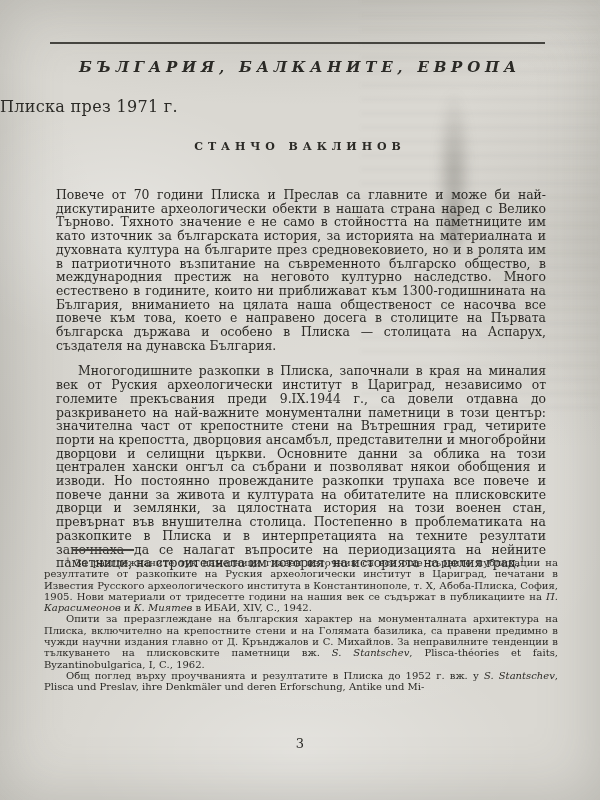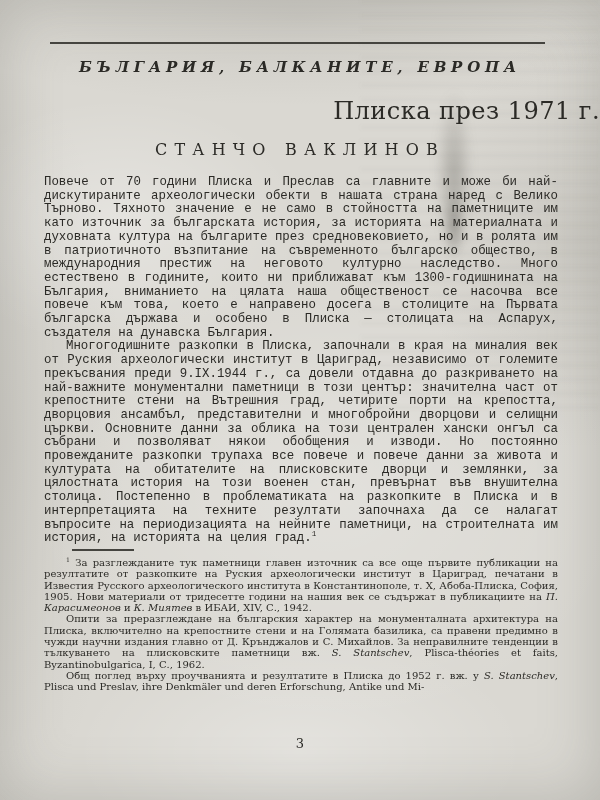--- a/index.html
+++ b/index.html
@@ -50,36 +50,36 @@
   }
   .series-header {
     position: absolute; left: 0; right: 0; top: 58px;
     text-align: center;
     font-size: 15px; font-weight: bold; font-style: italic;
     letter-spacing: 0.32em;
     white-space: nowrap;
   }
   .article-title {
     position: absolute; left: 0; right: 0; top: 97px;
-    text-align: right;
-    font-size: 24px; font-weight: normal;
+    text-align: left;
+    font-size: 16px; font-weight: normal;
     letter-spacing: 0.02em;
   }
   .author-name {
     position: absolute; left: 0; right: 0; top: 140px;
     text-align: center;
-    font-size: 16px; font-weight: normal;
+    font-size: 11px; font-weight: bold;
     letter-spacing: 0.45em;
   }
   .body-text {
     position: absolute; left: 44px; top: 176px; width: 514px;
     font-size: 12.4px; line-height: 13.7px;
     text-align: justify;
   }
-  .body-text p { margin: 0; font-family: Liberation Mono, monospace; }
+  .body-text p { margin: 12px; }
   .p-indent { text-indent: 22px; }
   .footnote-rule {
     position: absolute; left: 72px; top: 549px; width: 62px; height: 2px;
     background: #45443f;
   }
   .footnotes {
     position: absolute; left: 44px; top: 557px; width: 514px;
     font-size: 10px; line-height: 11.3px;
     text-align: justify;
   }

